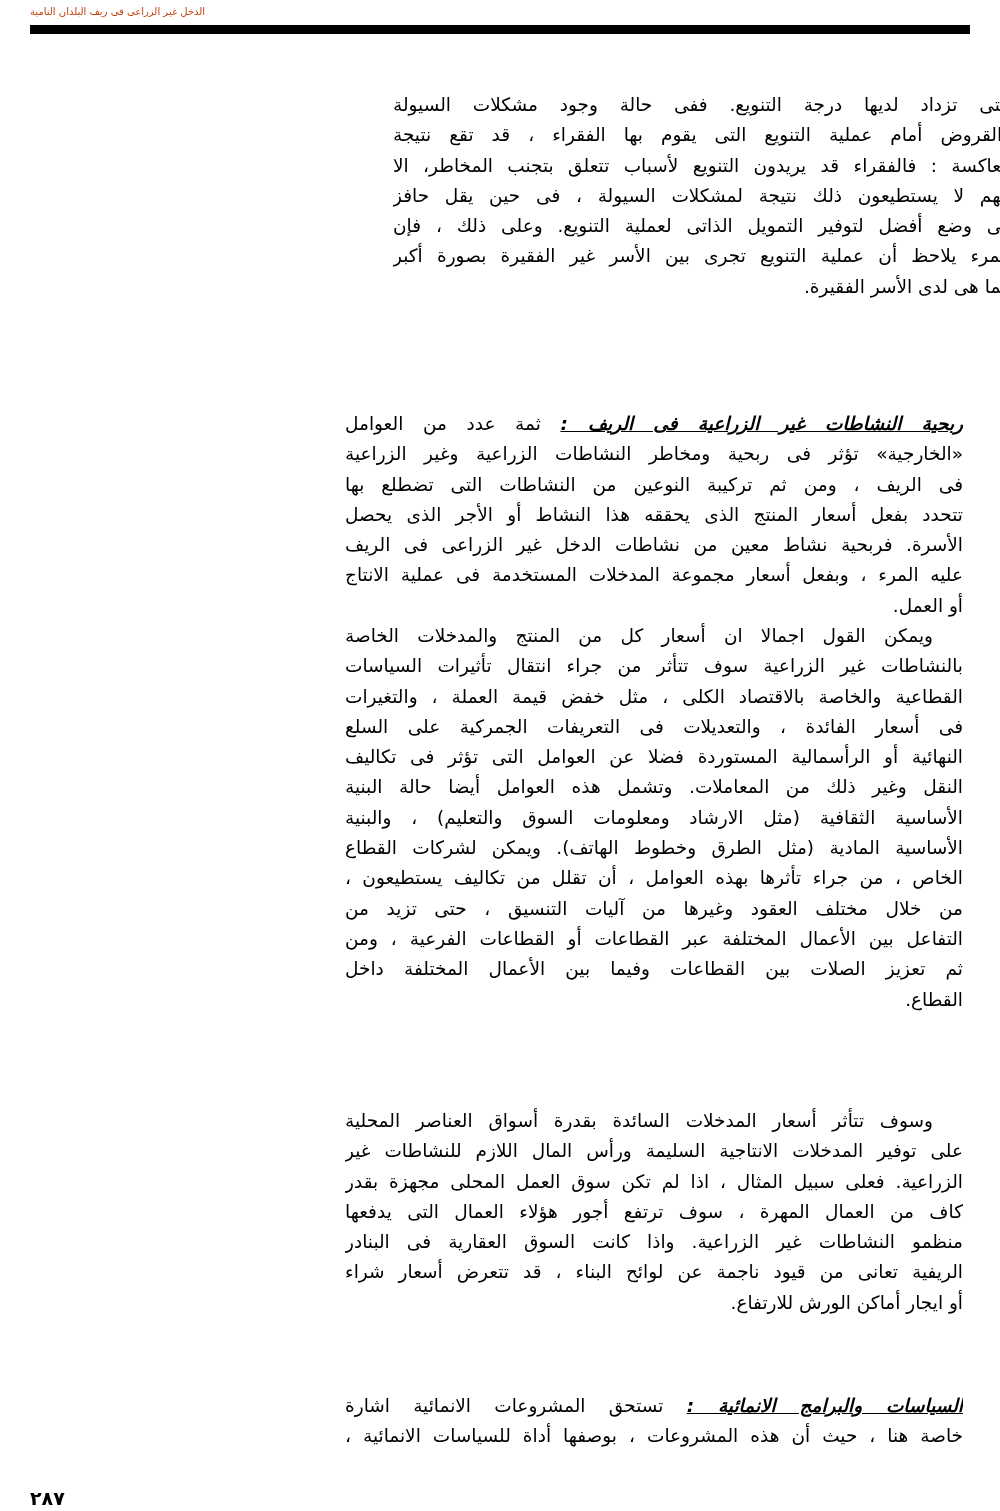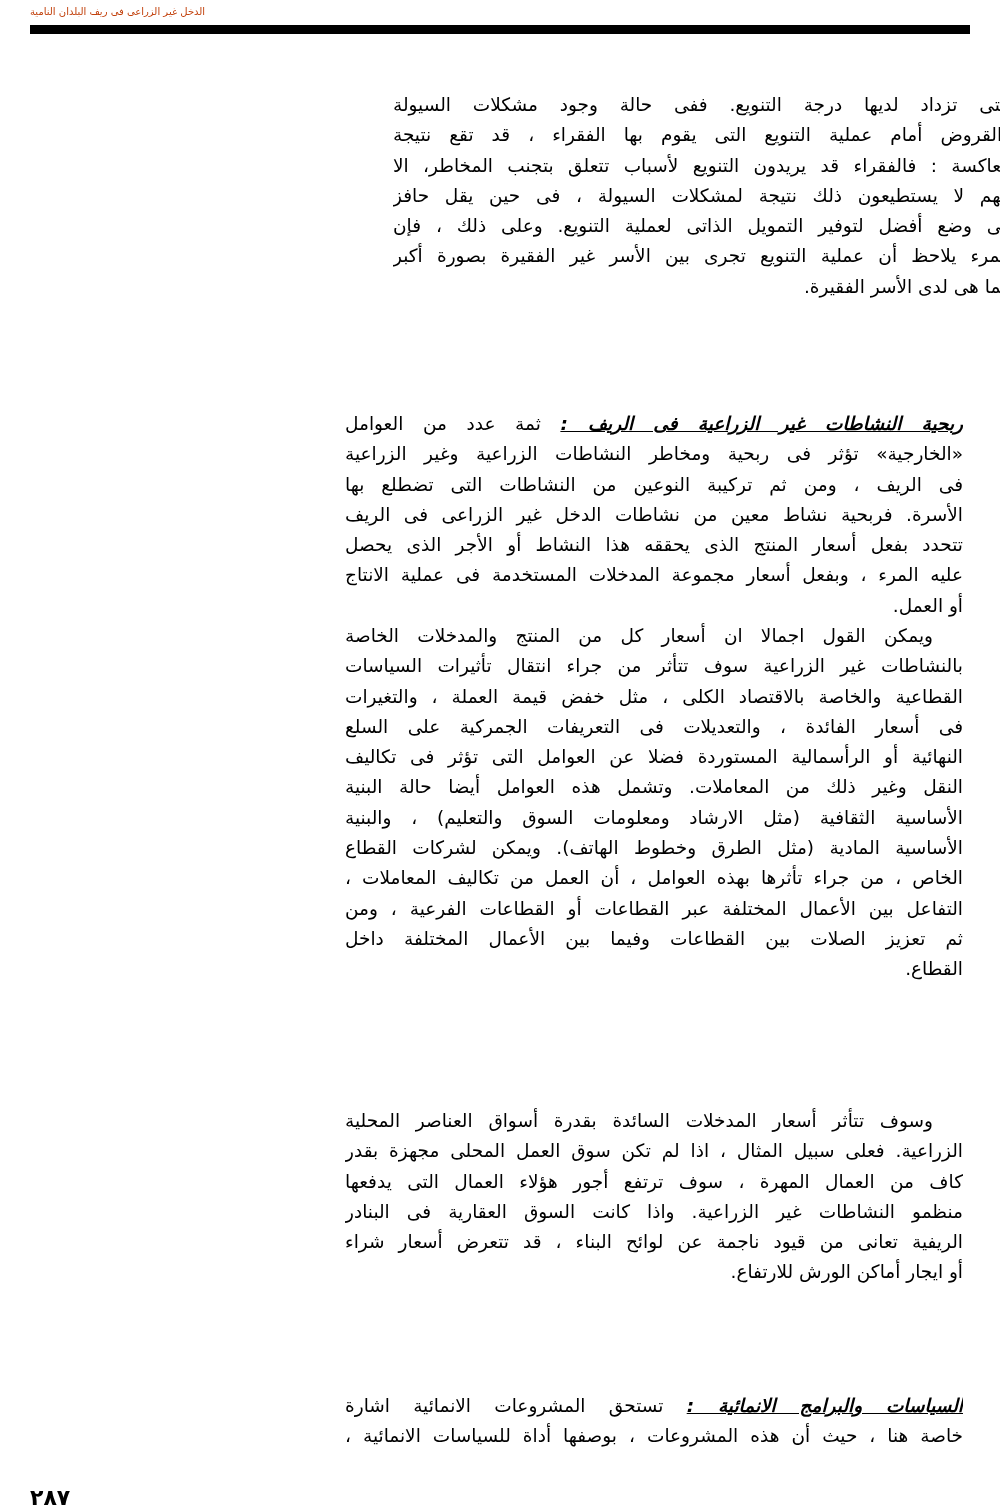--- a/index.html
+++ b/index.html
@@ -7,21 +7,21 @@
          font-family: "DejaVu Sans", sans-serif; color: #000; }
   .running-head { position: absolute; top: 3px; left: 30px; height: 22px;
          font-size: 10px; line-height: 18px; direction: rtl; color: #c2410c; }
   .head-rule { position: absolute; top: 25px; left: 30px; width: 940px; height: 9px; background: #000; }
   .text-col { position: absolute; left: 345px; width: 618px; direction: rtl; text-align: justify;
          font-size: 18.5px; line-height: 30.3px; }
   .line { display: block; white-space: nowrap; text-align-last: justify; text-align: justify; height: 30.3px; overflow: hidden; }
   .line.last { text-align-last: right; }
   .line.indent { padding-right: 30px; }
   .bi { font-weight: bold; font-style: italic; text-decoration: underline; }
-  .page-number { position: absolute; left: 30px; top: 1486px; font-size: 22px; font-weight: bold; line-height: 24px; }
+  .page-number { position: absolute; left: 30px; top: 1486px; font-size: 19px; font-weight: bold; line-height: 24px; }
 </style>
 </head>
 <body>
 
 <div class="running-head">الدخل غير الزراعى فى ريف البلدان النامية</div>
 <div class="head-rule"></div>
 
 <div class="text-col" style="top:90px;margin-left:48px;">
   <span class="line">التى تزداد لديها درجة التنويع. ففى حالة وجود مشكلات السيولة</span>
   <span class="line">والقروض أمام عملية التنويع التى يقوم بها الفقراء ، قد تقع نتيجة</span>
@@ -29,43 +29,45 @@
   <span class="line">أنهم لا يستطيعون ذلك نتيجة لمشكلات السيولة ، فى حين يقل حافز</span>
   <span class="line">فى وضع أفضل لتوفير التمويل الذاتى لعملية التنويع. وعلى ذلك ، فإن</span>
   <span class="line">المرء يلاحظ أن عملية التنويع تجرى بين الأسر غير الفقيرة بصورة أكبر</span>
   <span class="line last">مما هى لدى الأسر الفقيرة.</span>
 </div>
 
 <div class="text-col" style="top:409px;">
   <span class="line"><span class="bi">ربحية النشاطات غير الزراعية فى الريف :</span><span> ثمة عدد من العوامل</span></span>
   <span class="line">«الخارجية» تؤثر فى ربحية ومخاطر النشاطات الزراعية وغير الزراعية</span>
   <span class="line">فى الريف ، ومن ثم تركيبة النوعين من النشاطات التى تضطلع بها</span>
+  <span class="line">تتحدد بفعل أسعار المنتج الذى يحققه هذا النشاط أو الأجر الذى يحصل</span>
   <span class="line">الأسرة. فربحية نشاط معين من نشاطات الدخل غير الزراعى فى الريف</span>
-  <span class="line">تتحدد بفعل أسعار المنتج الذى يحققه هذا النشاط أو الأجر الذى يحصل</span>
   <span class="line">عليه المرء ، وبفعل أسعار مجموعة المدخلات المستخدمة فى عملية الانتاج</span>
   <span class="line last">أو العمل.</span>
 </div>
 
 <div class="text-col" style="top:621px;">
   <span class="line indent">ويمكن القول اجمالا ان أسعار كل من المنتج والمدخلات الخاصة</span>
   <span class="line">بالنشاطات غير الزراعية سوف تتأثر من جراء انتقال تأثيرات السياسات</span>
   <span class="line">القطاعية والخاصة بالاقتصاد الكلى ، مثل خفض قيمة العملة ، والتغيرات</span>
   <span class="line">فى أسعار الفائدة ، والتعديلات فى التعريفات الجمركية على السلع</span>
   <span class="line">النهائية أو الرأسمالية المستوردة فضلا عن العوامل التى تؤثر فى تكاليف</span>
   <span class="line">النقل وغير ذلك من المعاملات. وتشمل هذه العوامل أيضا حالة البنية</span>
   <span class="line">الأساسية الثقافية (مثل الارشاد ومعلومات السوق والتعليم) ، والبنية</span>
   <span class="line">الأساسية المادية (مثل الطرق وخطوط الهاتف). ويمكن لشركات القطاع</span>
-  <span class="line">الخاص ، من جراء تأثرها بهذه العوامل ، أن العمل من تكاليف المعاملات ،</span>
+  <span class="line">الخاص ، من جراء تأثرها بهذه العوامل ، أن تقلل من تكاليف يستطيعون ،</span>
+  <span class="line">من خلال مختلف العقود وغيرها من آليات التنسيق ، حتى تزيد من</span>
   <span class="line">التفاعل بين الأعمال المختلفة عبر القطاعات أو القطاعات الفرعية ، ومن</span>
   <span class="line">ثم تعزيز الصلات بين القطاعات وفيما بين الأعمال المختلفة داخل</span>
   <span class="line last">القطاع.</span>
 </div>
 
 <div class="text-col" style="top:1106px;">
   <span class="line indent">وسوف تتأثر أسعار المدخلات السائدة بقدرة أسواق العناصر المحلية</span>
+  <span class="line">على توفير المدخلات الانتاجية السليمة ورأس المال اللازم للنشاطات غير</span>
   <span class="line">الزراعية. فعلى سبيل المثال ، اذا لم تكن سوق العمل المحلى مجهزة بقدر</span>
   <span class="line">كاف من العمال المهرة ، سوف ترتفع أجور هؤلاء العمال التى يدفعها</span>
   <span class="line">منظمو النشاطات غير الزراعية. واذا كانت السوق العقارية فى البنادر</span>
   <span class="line">الريفية تعانى من قيود ناجمة عن لوائح البناء ، قد تتعرض أسعار شراء</span>
   <span class="line last">أو ايجار أماكن الورش للارتفاع.</span>
 </div>
 
 <div class="text-col" style="top:1391px;">
   <span class="line"><span class="bi">السياسات والبرامج الانمائية :</span><span> تستحق المشروعات الانمائية اشارة</span></span>
   <span class="line">خاصة هنا ، حيث أن هذه المشروعات ، بوصفها أداة للسياسات الانمائية ،</span>

